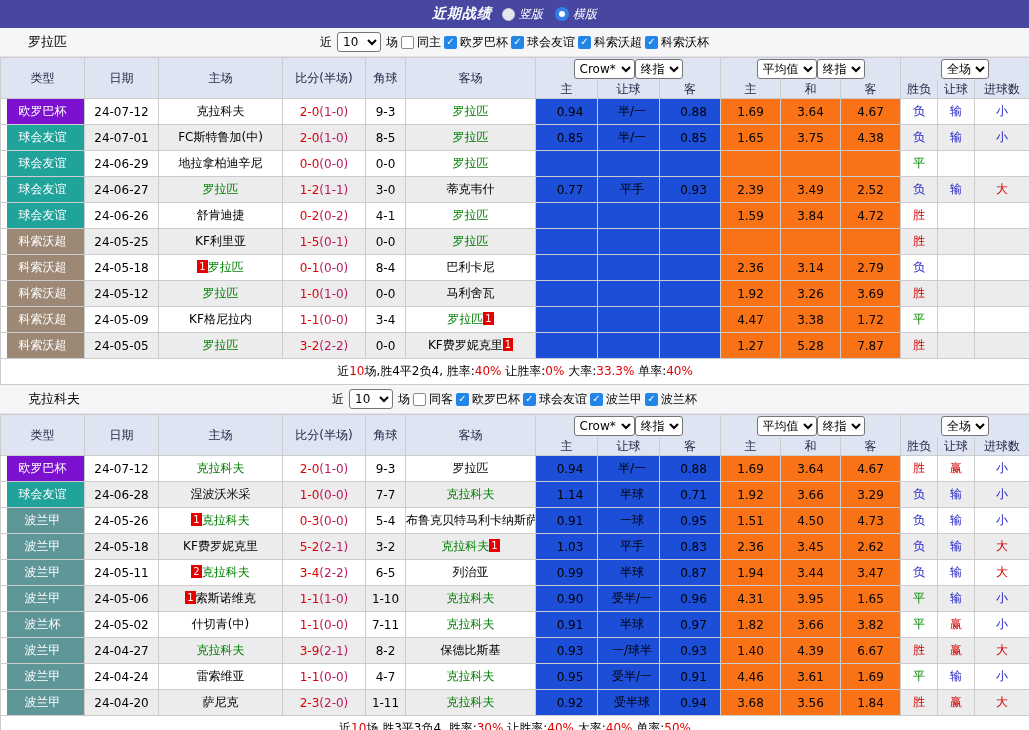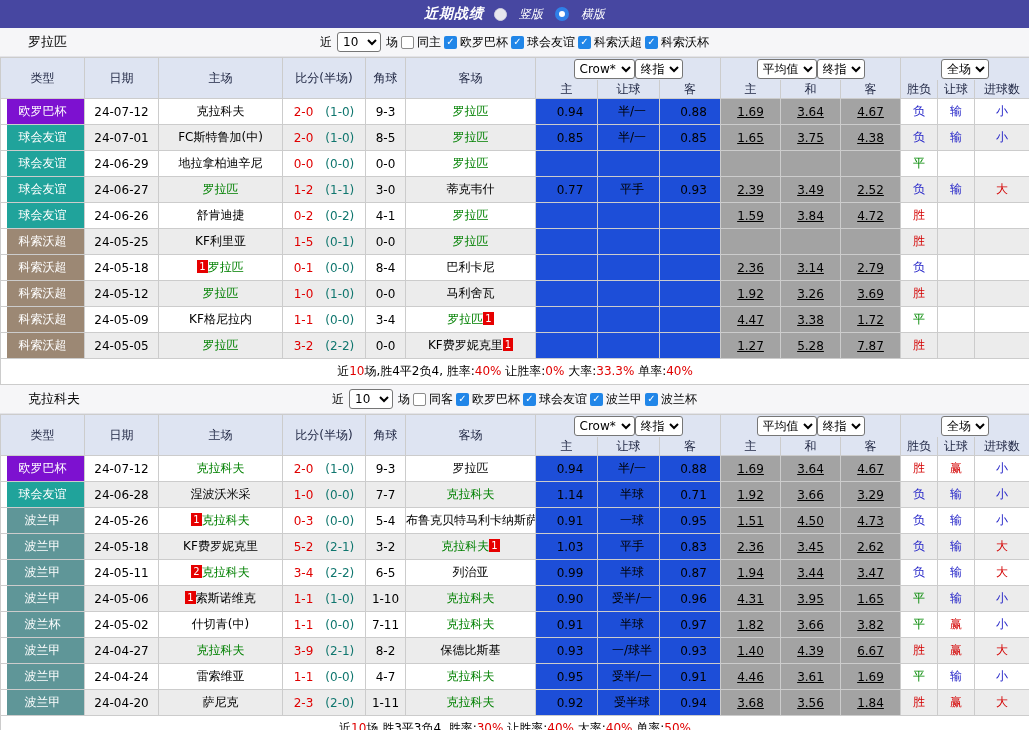--- a/index.html
+++ b/index.html
@@ -1,20 +1,20 @@
 <!DOCTYPE html>
 <html><head>
 <meta charset="utf-8">
 <style>
   html,body{margin:0;padding:0;background:#fff;}
   body{width:1029px;font-family:"DejaVu Sans","Liberation Sans",sans-serif;font-size:12px;color:#222;}
   
   .topbar{height:28px;background:#4747a1;display:flex;align-items:center;justify-content:center;gap:10px;color:#fff;font-style:italic;}
   .topbar .title{font-weight:bold;font-size:14px;letter-spacing:1px;}
-  .radio-wrap{display:flex;align-items:center;gap:12px;}
+  .radio-wrap{display:flex;align-items:center;gap:4px;}
   .radio{display:inline-block;border-radius:50%;box-sizing:border-box;}
   .radio.off{width:13px;height:13px;background:#e7e7ee;border:1px solid #cfcfe0;}
   .radio.on{width:14px;height:14px;background:#fff;border:4px solid #2f80e8;}
   .radio-label{font-size:12px;color:#fff;}
   
   .team-row{position:relative;height:28px;background:#f6f6f8;border-bottom:1px solid #e3e3e8;display:flex;align-items:center;justify-content:center;}
   .team-name{position:absolute;left:28px;font-size:13px;color:#000;}
   .filter-group{display:flex;align-items:center;gap:2px;}
   .flabel{color:#000;margin:0 1px;}
   .cb{display:inline-block;width:13px;height:13px;box-sizing:border-box;border-radius:2px;text-align:center;line-height:12px;}
@@ -27,25 +27,25 @@
   th,td{border:1px solid #ccc;text-align:center;padding:0;white-space:nowrap;overflow:hidden;}
   thead th{background:#dee4f2;color:#1c2340;font-weight:normal;font-size:12px;}
   thead tr.dd-row th{height:22px;border-bottom:none;}
   thead tr.sub-row th{height:18px;border-top:none;}
   thead th.span2{height:auto;}
   tbody td{height:25px;font-size:12px;color:#000;}
   td.type{color:#fff;box-shadow:inset 6px 0 0 0 #fff;}
   tr.alt td.plain{background:#ececec;}
   td.plain{background:#fff;}
   td.odds{background:#1d4ed8;padding-left:7px;}
-  td.avg{background:#a3a3a3;text-decoration:underline;}
+  td.avg{background:#f97316;}
   .t-green{color:#008000;}
   .t-black{color:#000;}
   .s-red{color:#e00000;}
-  .s-half{color:#0f766e;padding-left:12px;}
+  .s-half{color:#be185d;}
   .v-red{color:#d40000;}
   .v-blue{color:#2424c8;}
   .v-green{color:#008800;}
   .card{display:inline-block;background:#e60000;color:#fff;font-size:10px;line-height:13px;padding:0 2px;vertical-align:1px;}
   td.summary{height:25px;background:#fff;color:#000;border-left:1px solid #ccc;border-right:1px solid #ccc;}
   td.summary .red{color:#e00000;}
   .ddcell-inner{display:flex;align-items:center;justify-content:center;gap:0;}
 </style>
 </head>
 <body>

